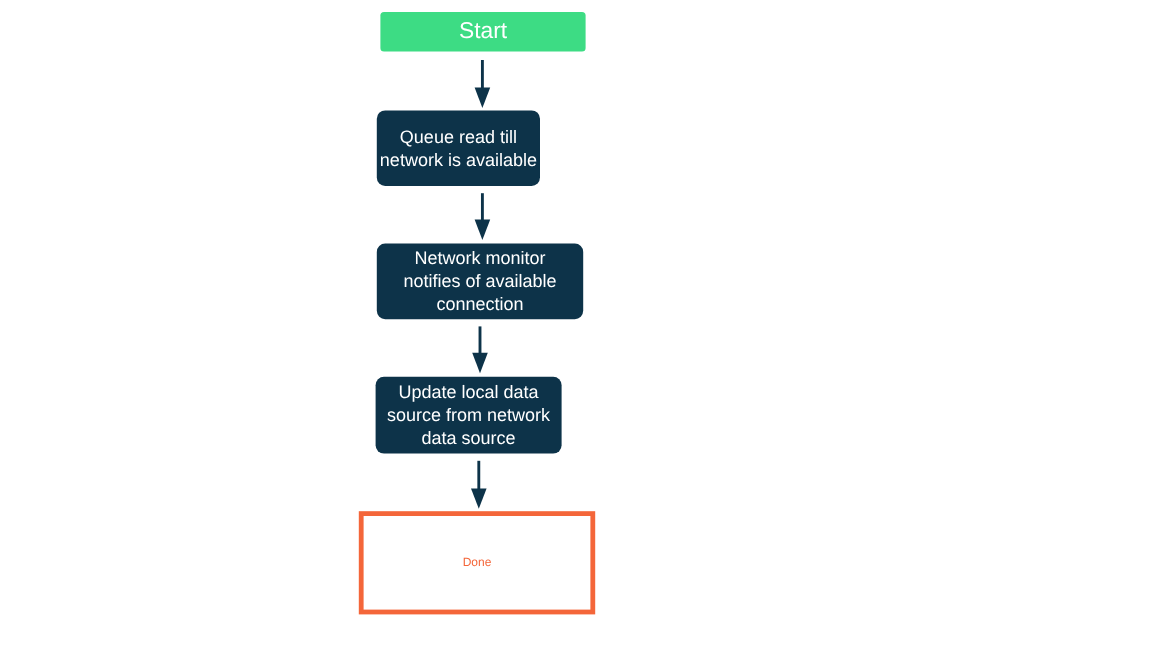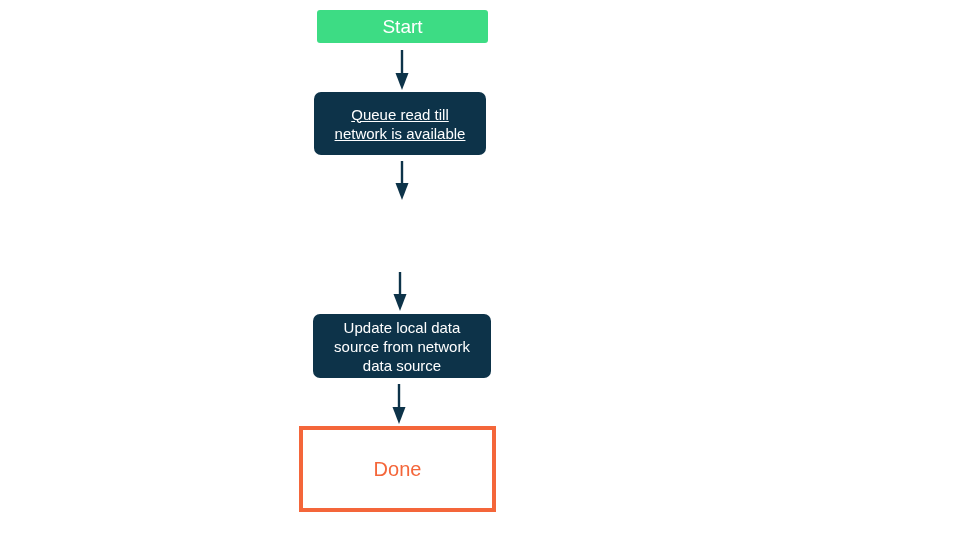--- a/index.html
+++ b/index.html
@@ -52,50 +52,49 @@
   .node-process {
     background: #0d3349;
     border-radius: 7px;
     color: #ffffff;
     font-size: 15px;
   }
 
   .node-p1 {
     left: 314px;
     top: 92px;
-    width: 172px;
+    width: 136px;
     height: 63px;
-    text-decoration: underline;
   }
 
   .node-p2 {
     left: 314px;
     top: 203px;
     width: 172px;
     height: 63px;
   }
 
   .node-p3 {
     left: 313px;
     top: 314px;
-    width: 178px;
+    width: 155px;
     height: 64px;
     align-items: center;
   }
 
   
   .node-done {
     left: 299px;
     top: 426px;
     width: 197px;
     height: 86px;
     background: #ffffff;
     border: 4px solid #f4663a;
     color: #f4663a;
-    font-size: 20px;
+    font-size: 10px;
   }
 
   
   .edge {
     position: absolute;
     overflow: visible;
   }
   .edge-line {
     stroke: #0d3349;
     stroke-width: 2.4;
@@ -122,20 +121,25 @@
   <div class="node node-process node-p1">
     <span class="node-label">Queue read till
 network is available</span>
   </div>
 
   <svg class="edge" style="left:394px; top:155px;" width="16" height="49" viewBox="0 0 16 49">
     <line class="edge-line" x1="8" y1="6" x2="8" y2="31"></line>
     <polygon class="edge-head" points="1.5,28 14.5,28 8,45"></polygon>
   </svg>
 
+  <div class="node node-process node-p2">
+    <span class="node-label">Network monitor
+notifies of available
+connection</span>
+  </div>
 
   <svg class="edge" style="left:392px; top:266px;" width="16" height="49" viewBox="0 0 16 49">
     <line class="edge-line" x1="8" y1="6" x2="8" y2="31"></line>
     <polygon class="edge-head" points="1.5,28 14.5,28 8,45"></polygon>
   </svg>
 
   <div class="node node-process node-p3">
     <span class="node-label">Update local data
 source from network
 data source</span>

